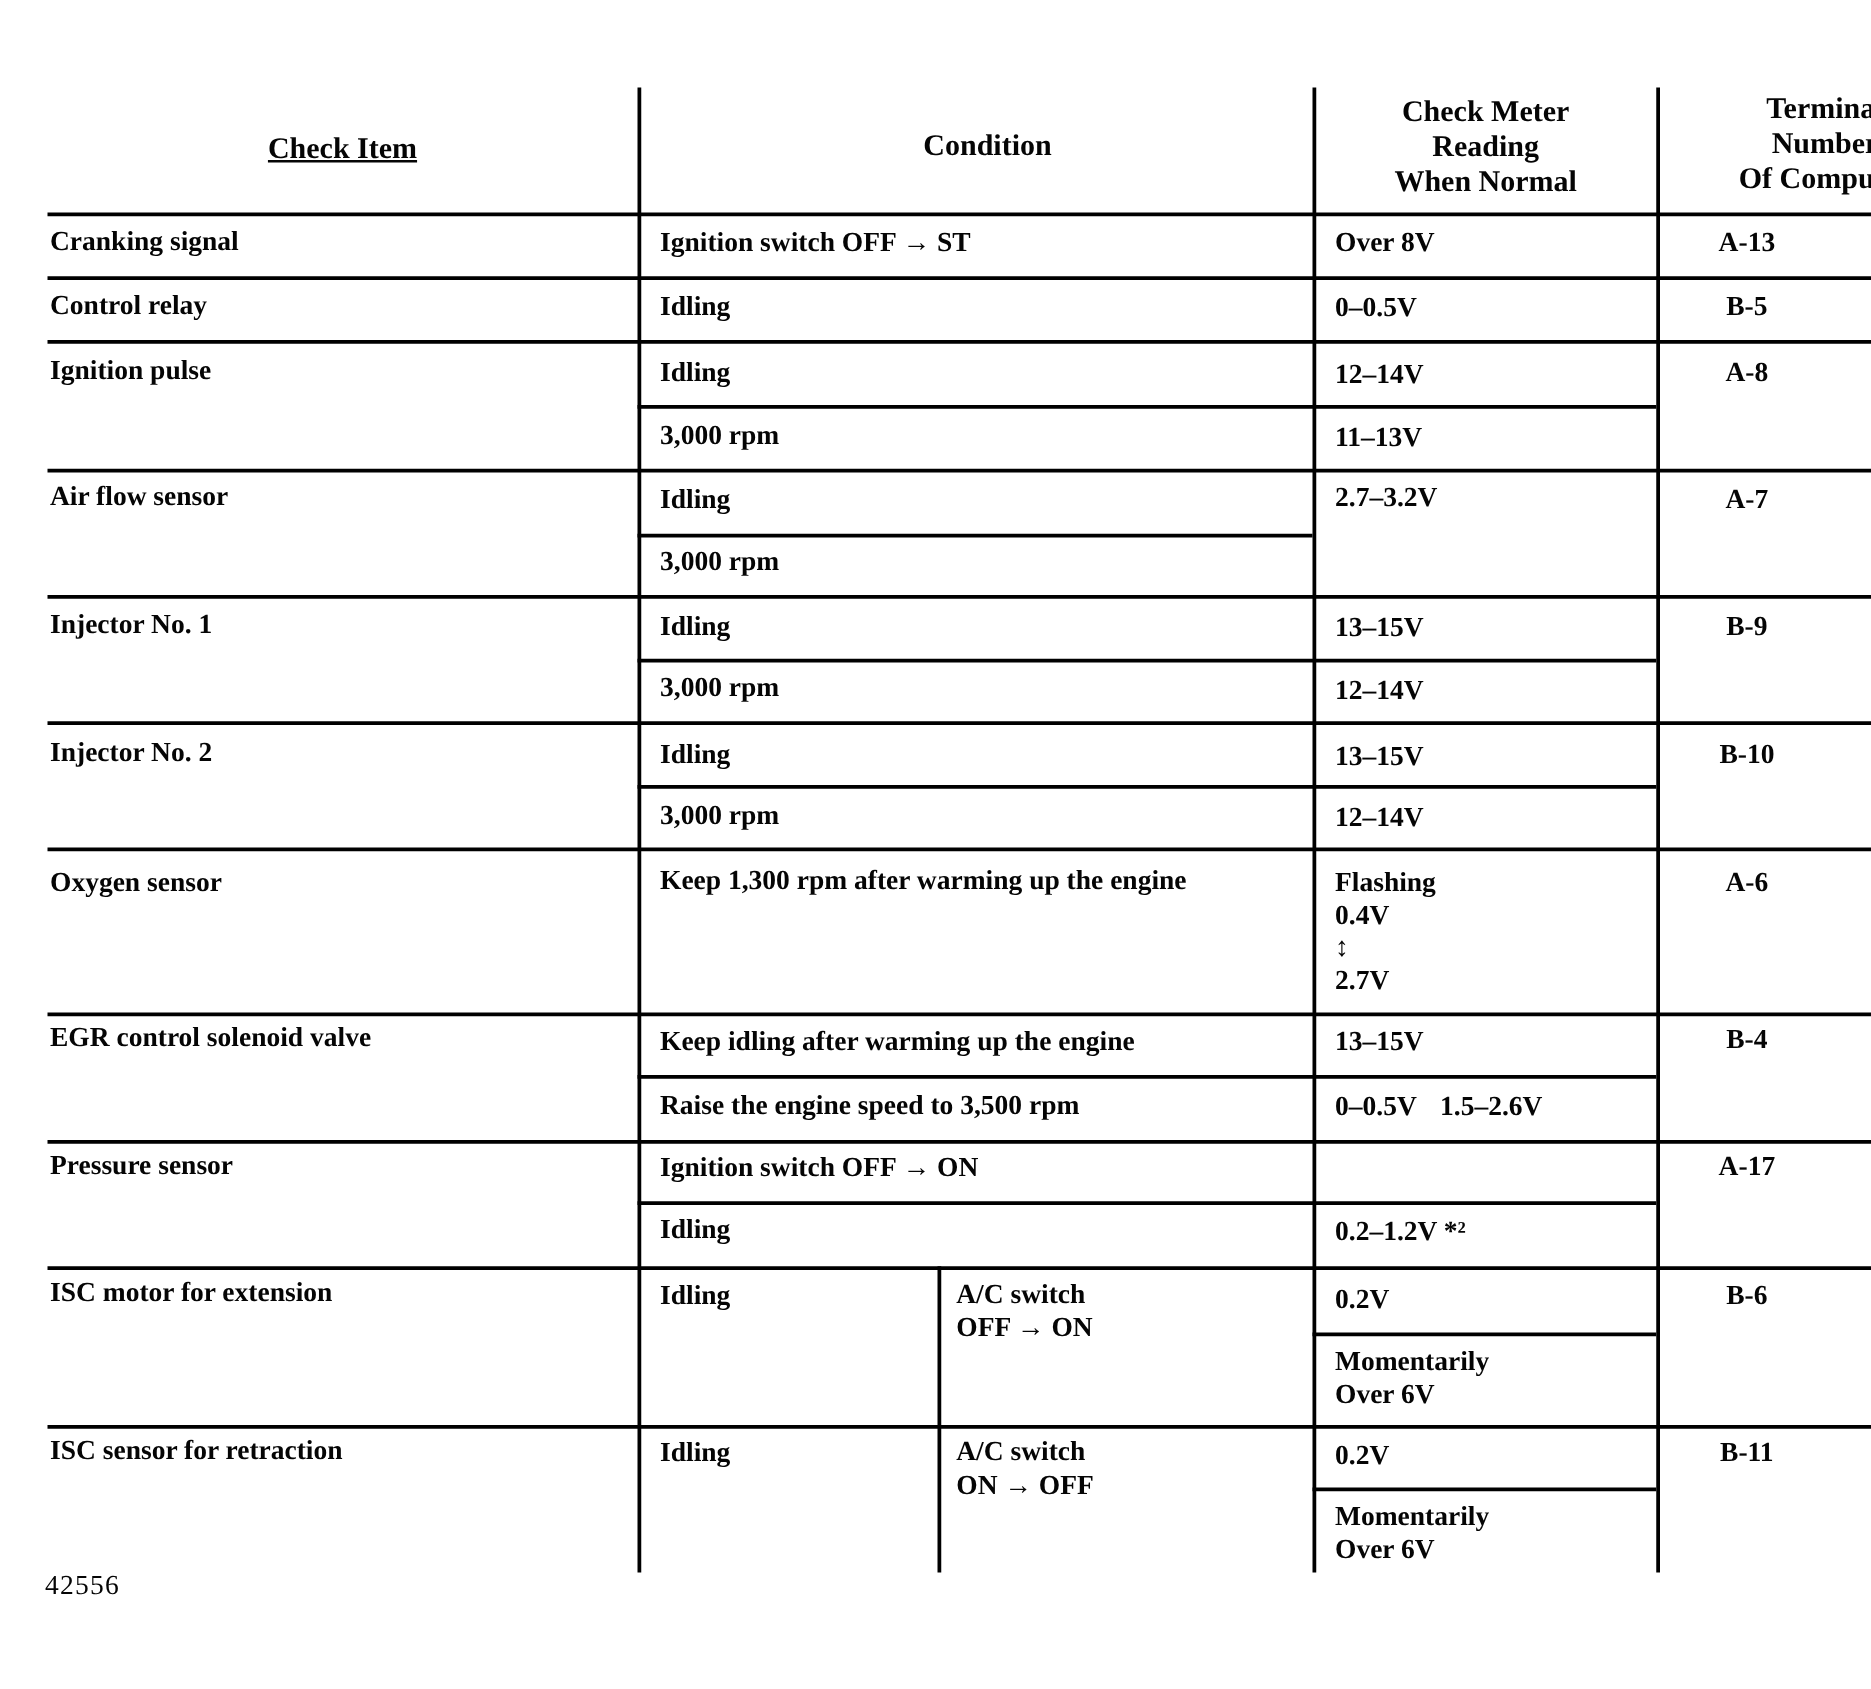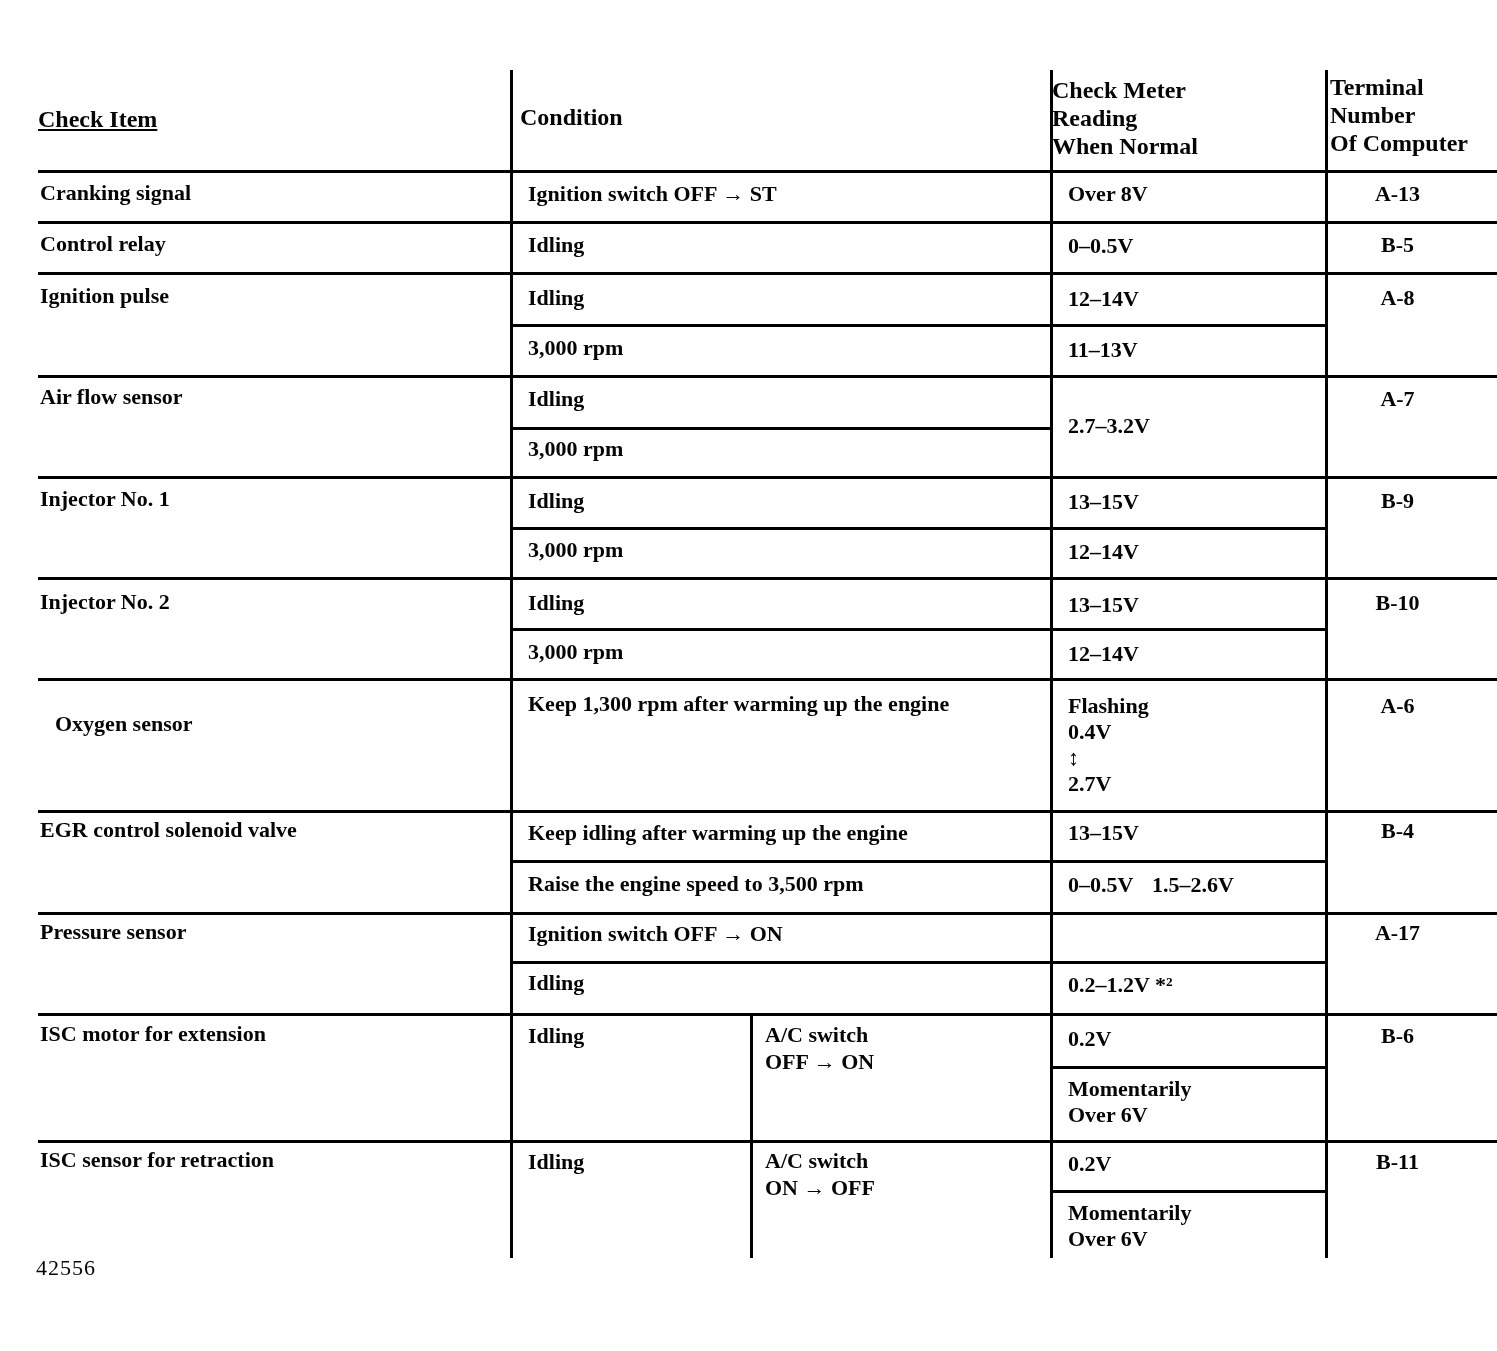--- a/index.html
+++ b/index.html
@@ -19,20 +19,21 @@
     font-size: 22px;
     font-weight: 700;
     line-height: 26px;
     white-space: pre-line;
   }
   .hdr {
     position: absolute;
     font-size: 24px;
     font-weight: 700;
     line-height: 28px;
+    text-align: center;
     white-space: pre-line;
   }
   .tc { text-align: center; }
   .fig {
     position: absolute;
     font-size: 22px;
     font-weight: 400;
     font-family: Liberation Serif, serif;
     letter-spacing: 1px;
   }
@@ -88,38 +89,38 @@
 <div class="cell" style="left:40px; top:283px; width:465px;">Ignition pulse</div>
 <div class="cell" style="left:528px; top:285px; width:515px;">Idling</div>
 <div class="cell" style="left:1068px; top:286px; width:250px;">12–14V</div>
 <div class="cell" style="left:528px; top:335px; width:515px;">3,000 rpm</div>
 <div class="cell" style="left:1068px; top:337px; width:250px;">11–13V</div>
 <div class="cell tc" style="left:1325px; top:285px; width:145px;">A-8</div>
 
 <div class="cell" style="left:40px; top:384px; width:465px;">Air flow sensor</div>
 <div class="cell" style="left:528px; top:386px; width:515px;">Idling</div>
 <div class="cell" style="left:528px; top:436px; width:515px;">3,000 rpm</div>
-<div class="cell" style="left:1068px; top:385px; width:250px;margin-top:28px;">2.7–3.2V</div>
+<div class="cell" style="left:1068px; top:385px; width:250px;">2.7–3.2V</div>
 <div class="cell tc" style="left:1325px; top:386px; width:145px;">A-7</div>
 
 <div class="cell" style="left:40px; top:486px; width:465px;">Injector No. 1</div>
 <div class="cell" style="left:528px; top:488px; width:515px;">Idling</div>
 <div class="cell" style="left:1068px; top:489px; width:250px;">13–15V</div>
 <div class="cell" style="left:528px; top:537px; width:515px;">3,000 rpm</div>
 <div class="cell" style="left:1068px; top:539px; width:250px;">12–14V</div>
 <div class="cell tc" style="left:1325px; top:488px; width:145px;">B-9</div>
 
 <div class="cell" style="left:40px; top:589px; width:465px;">Injector No. 2</div>
 <div class="cell" style="left:528px; top:590px; width:515px;">Idling</div>
 <div class="cell" style="left:1068px; top:592px; width:250px;">13–15V</div>
 <div class="cell" style="left:528px; top:639px; width:515px;">3,000 rpm</div>
 <div class="cell" style="left:1068px; top:641px; width:250px;">12–14V</div>
 <div class="cell tc" style="left:1325px; top:590px; width:145px;">B-10</div>
 
-<div class="cell" style="left:40px; top:711px; width:465px;margin-left:15px;">Oxygen sensor</div>
+<div class="cell" style="left:40px; top:693px; width:465px;">Oxygen sensor</div>
 <div class="cell" style="left:528px; top:691px; width:515px;">Keep 1,300 rpm after warming up the engine</div>
 <div class="cell" style="left:1068px; top:693px; width:250px;">Flashing
 0.4V
 ↕
 2.7V</div>
 <div class="cell tc" style="left:1325px; top:693px; width:145px;">A-6</div>
 
 <div class="cell" style="left:40px; top:817px; width:465px;">EGR control solenoid valve</div>
 <div class="cell" style="left:528px; top:820px; width:515px;">Keep idling after warming up the engine</div>
 <div class="cell" style="left:1068px; top:820px; width:250px;">13–15V</div>

